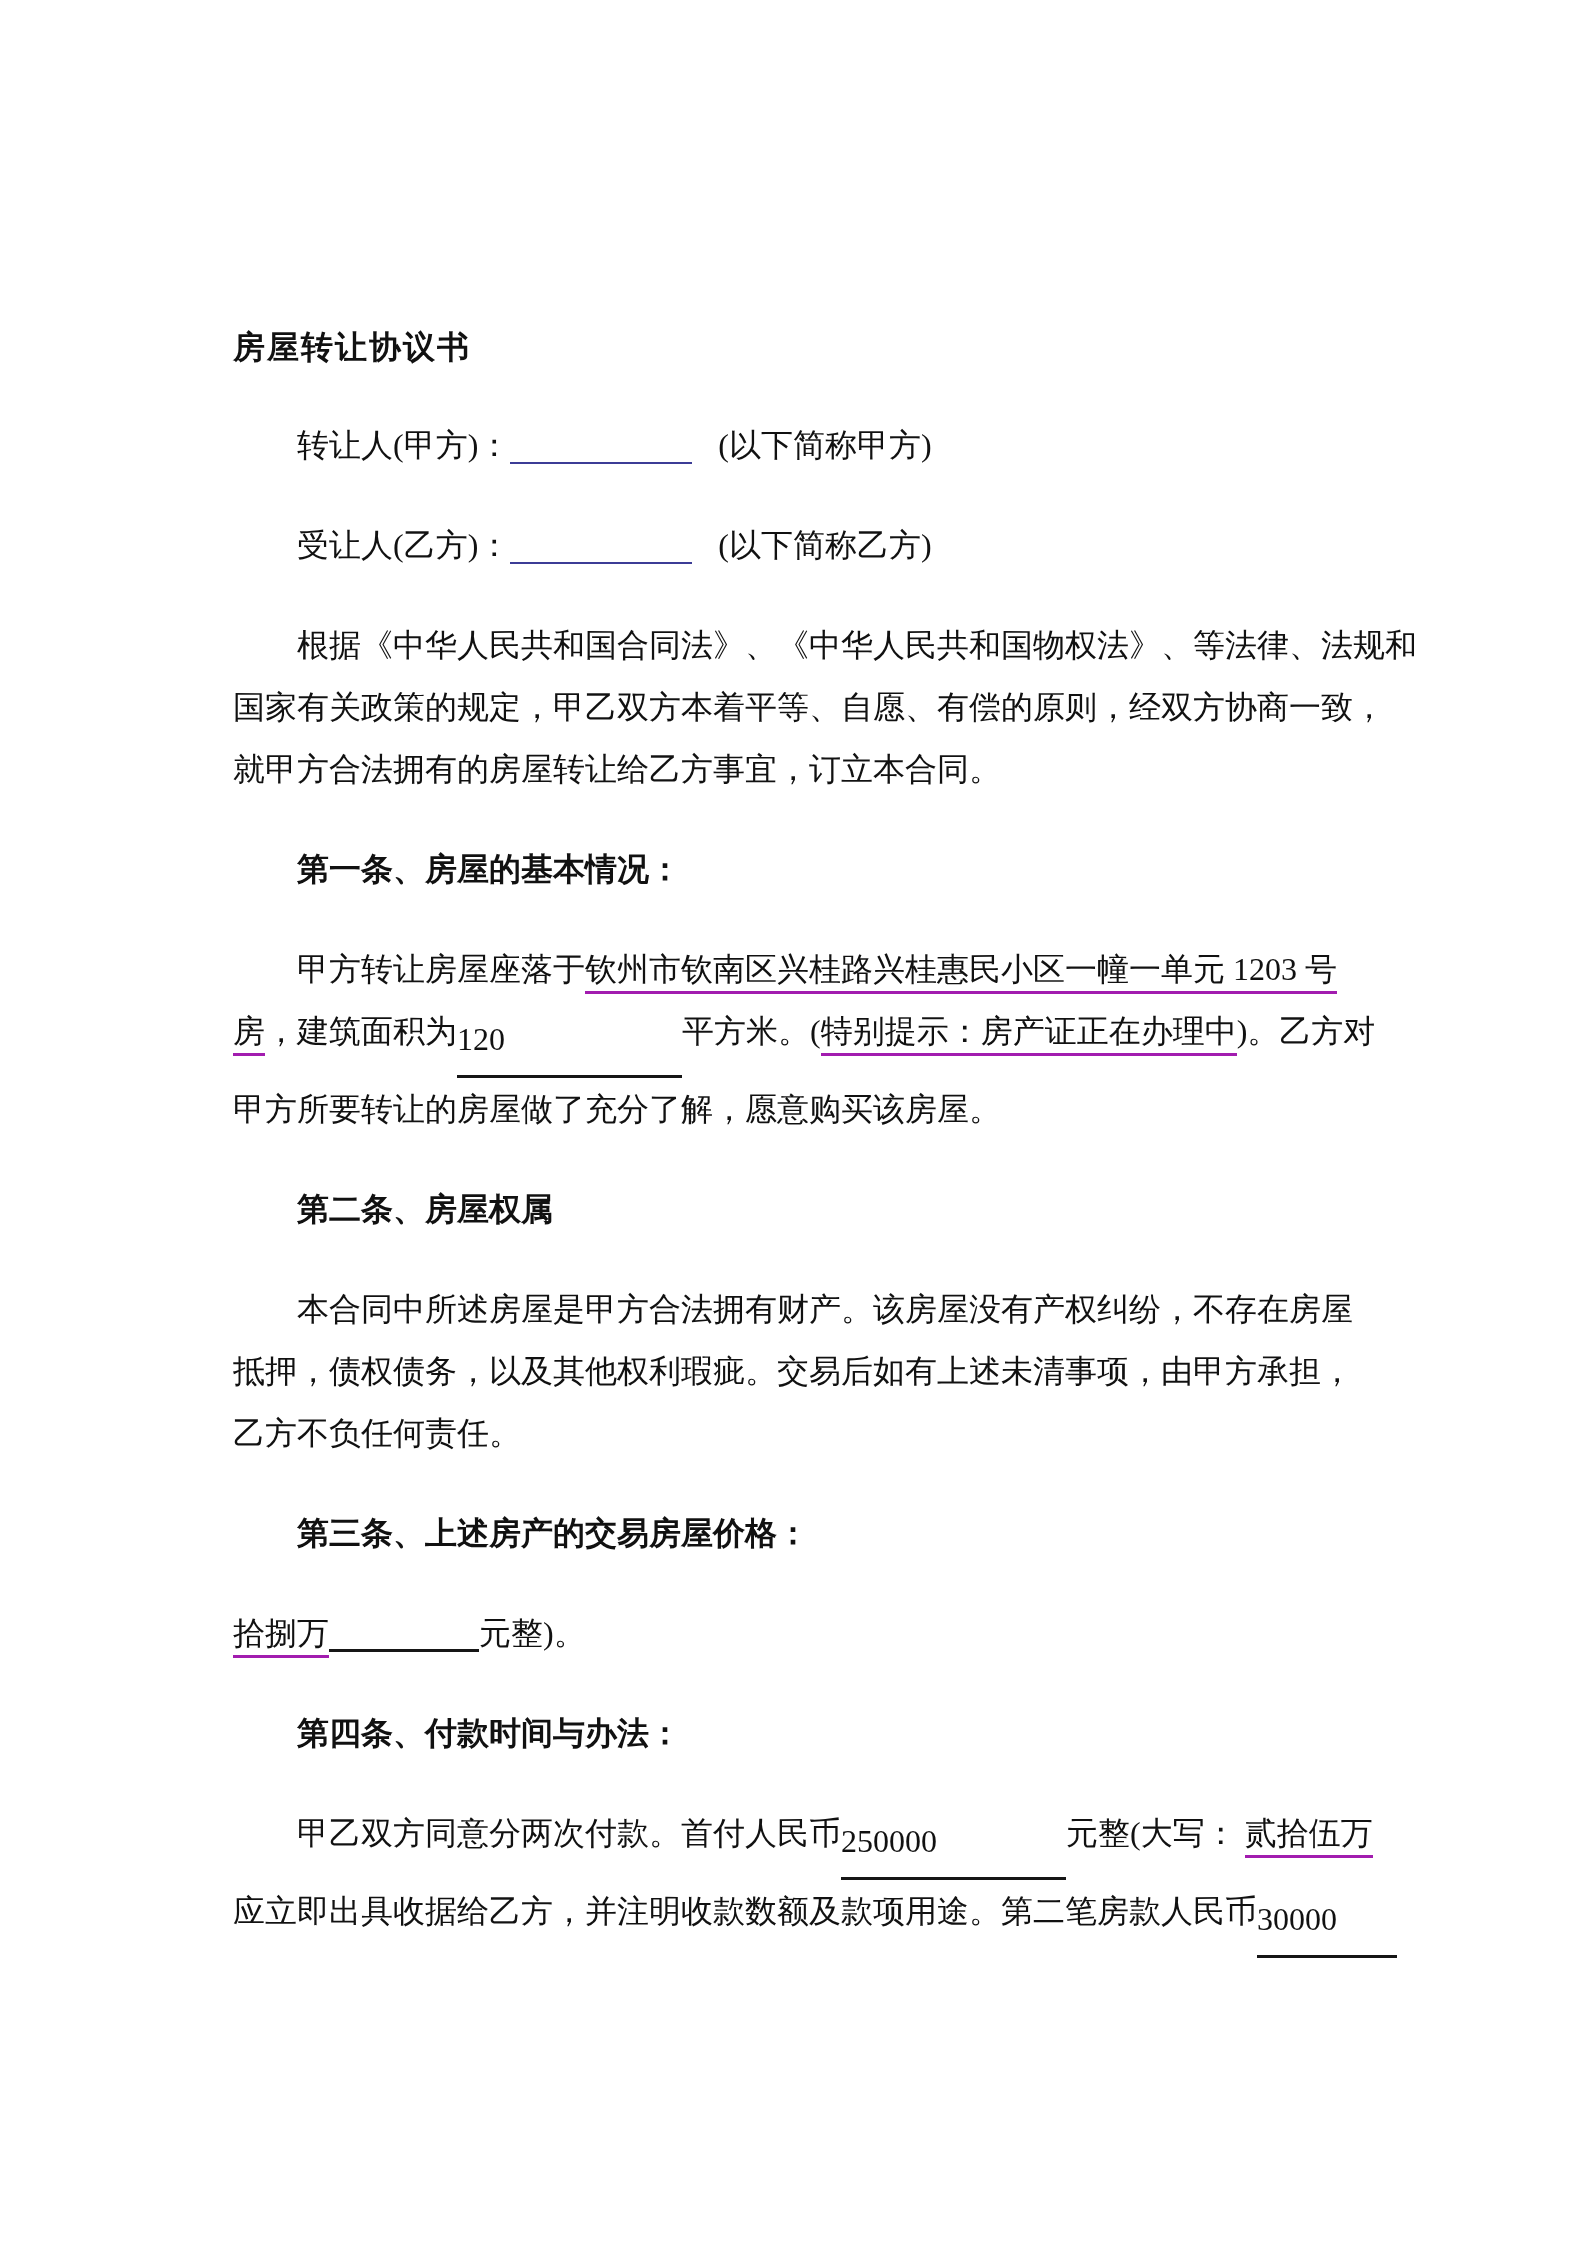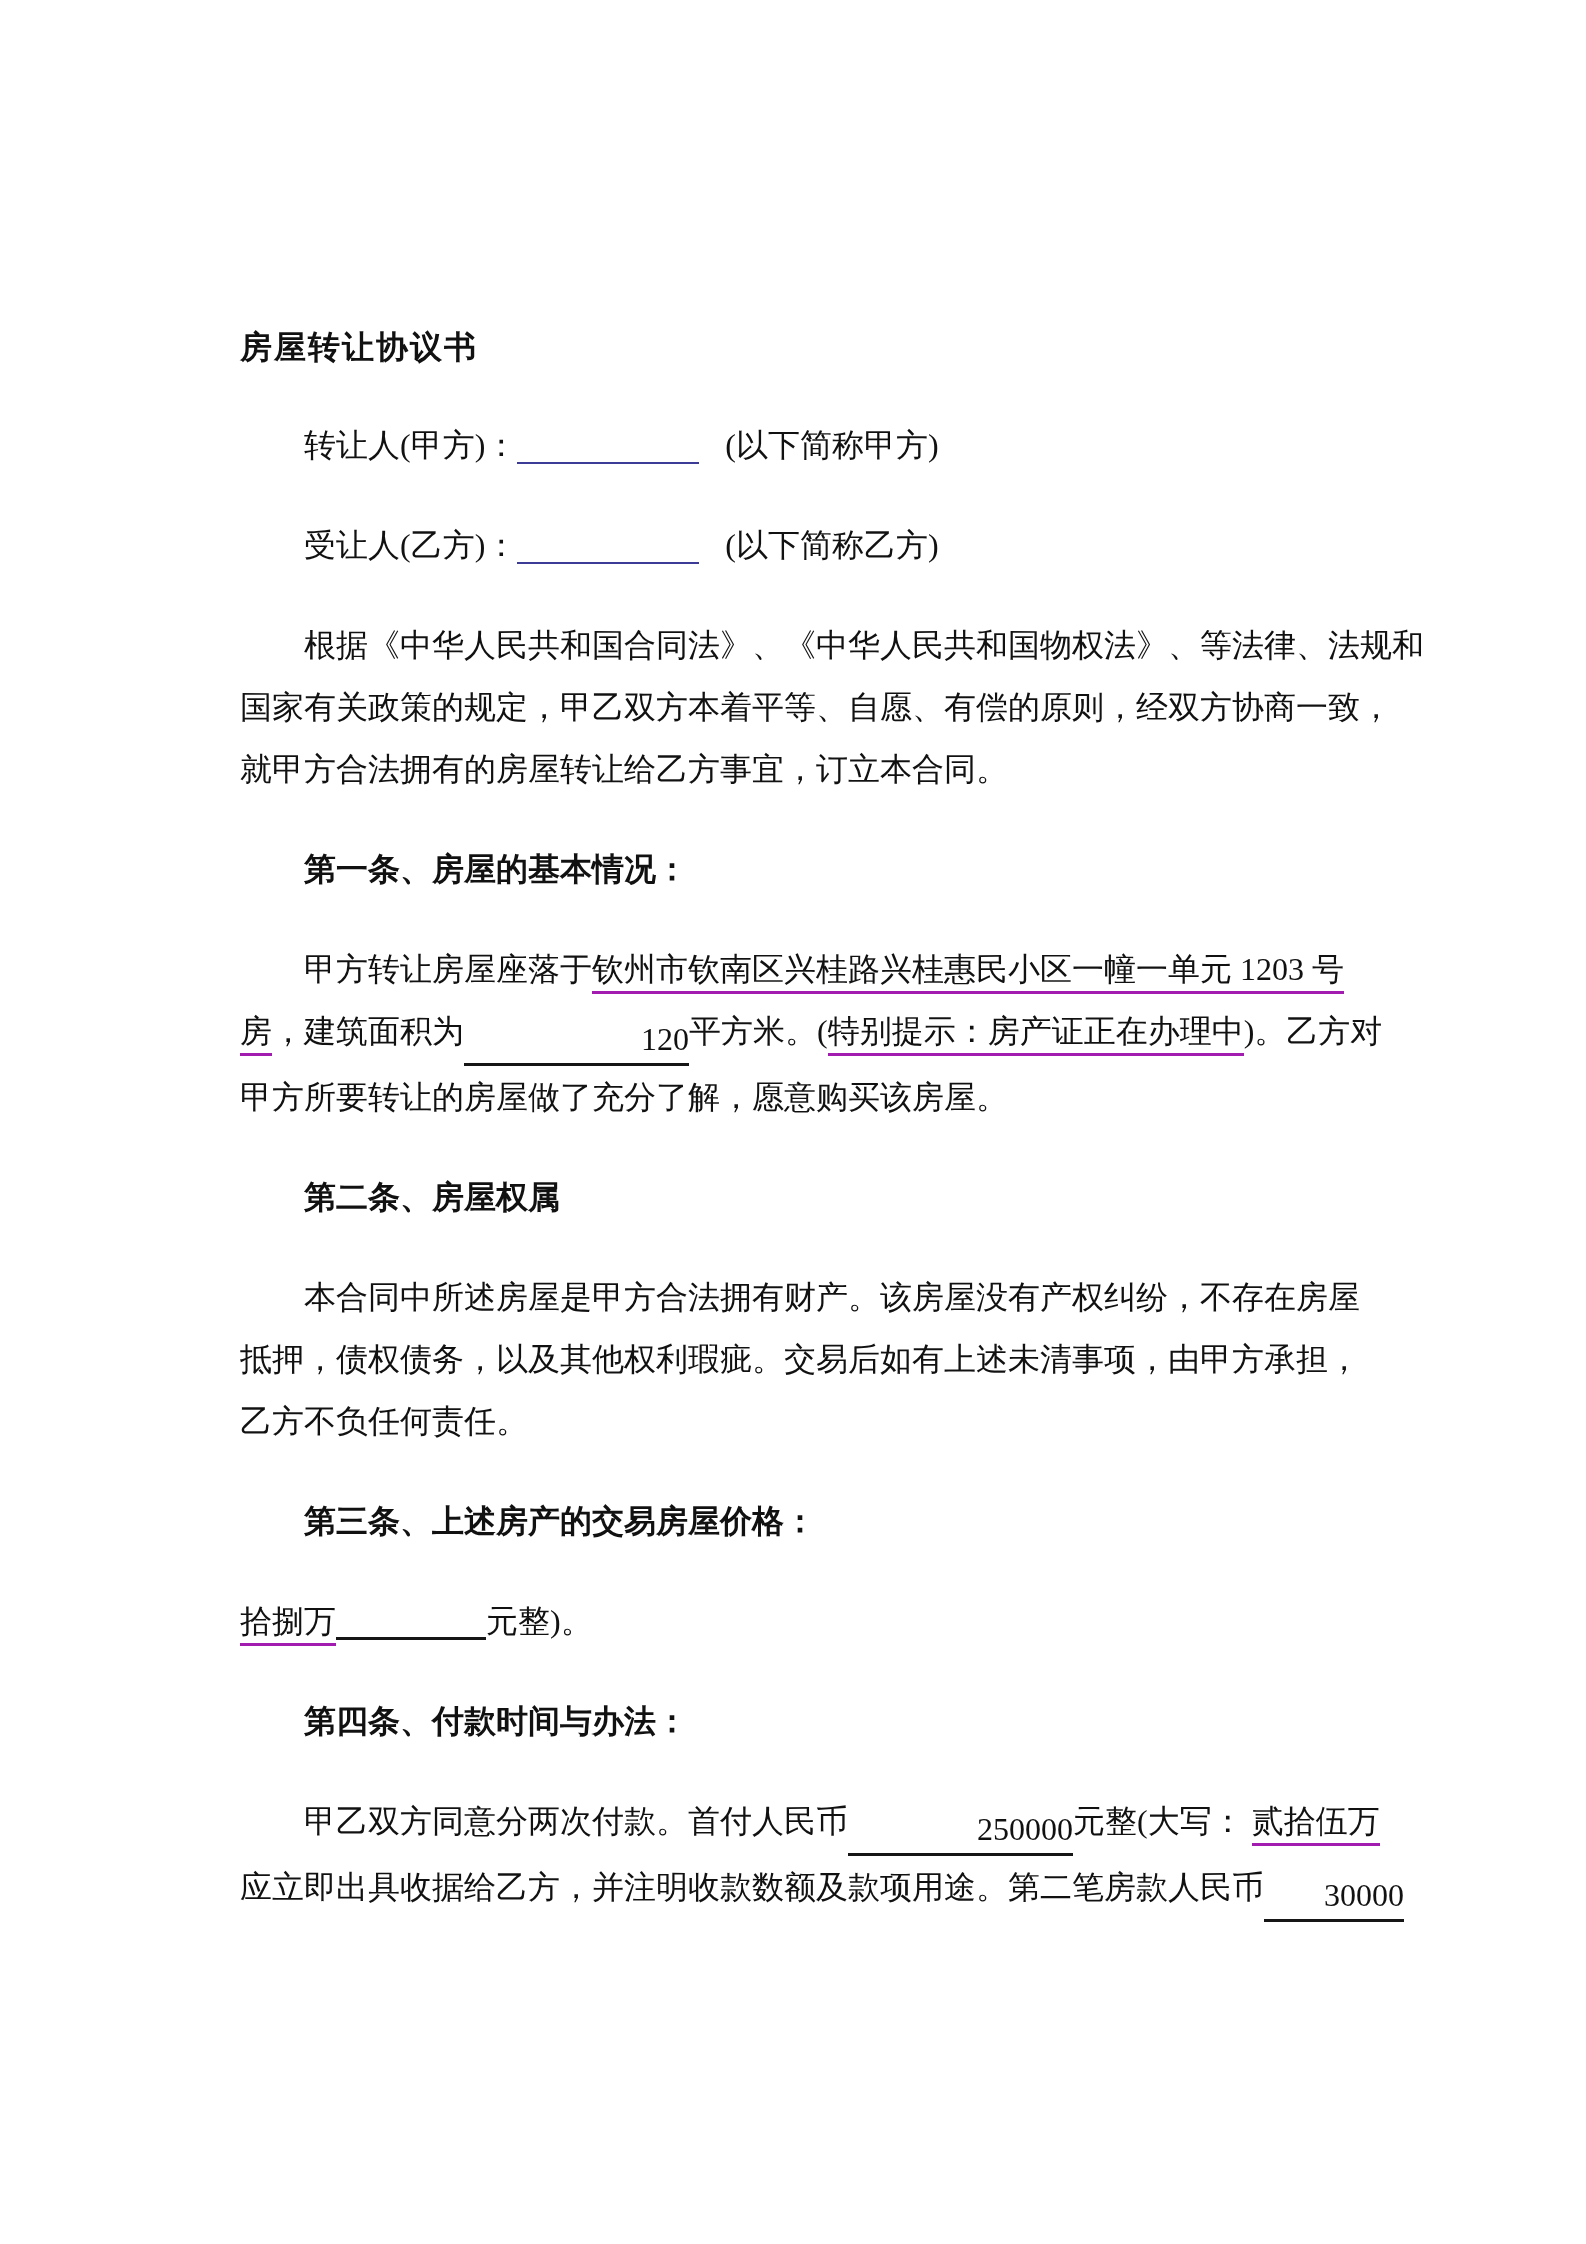--- a/index.html
+++ b/index.html
@@ -6,21 +6,21 @@
   #page{
     position:relative;
     width:1586px;height:2244px;
     background:#ffffff;
     overflow:hidden;
     font-family:"Liberation Serif","DejaVu Serif",serif;
     color:#111111;
     box-sizing:border-box;
     padding:316px 178px 0 228px;
   }
-  .block{margin:0 0 38px 12px;}
+  .block{margin:0 0 38px 5px;}
   .block.title{
     text-align:center;
     font-size:64px;
     font-weight:bold;
     line-height:84px;
     margin-bottom:36px;
     letter-spacing:2px;
   }
   .block.heading{font-weight:bold;}
   .line{
@@ -29,25 +29,25 @@
     white-space:nowrap;
     text-align:left;
   }
   .line.indent{padding-left:64px;}
   .u{
     border-bottom:3px solid #a21caf;
     padding-bottom:4px;
   }
   .fill{
     display:inline-block;
-    text-align:right;
+    text-align:left;
     border-bottom:3px solid #161616;
     vertical-align:-8px;
     line-height:1;
-    padding-bottom:8px;
+    padding-bottom:20px;
   }
   .fill.party{
     border-bottom:2px solid #3c3c96;
   }
   .gap{display:inline-block;}
 </style>
 </head>
 <body>
 
 <div id="page">

